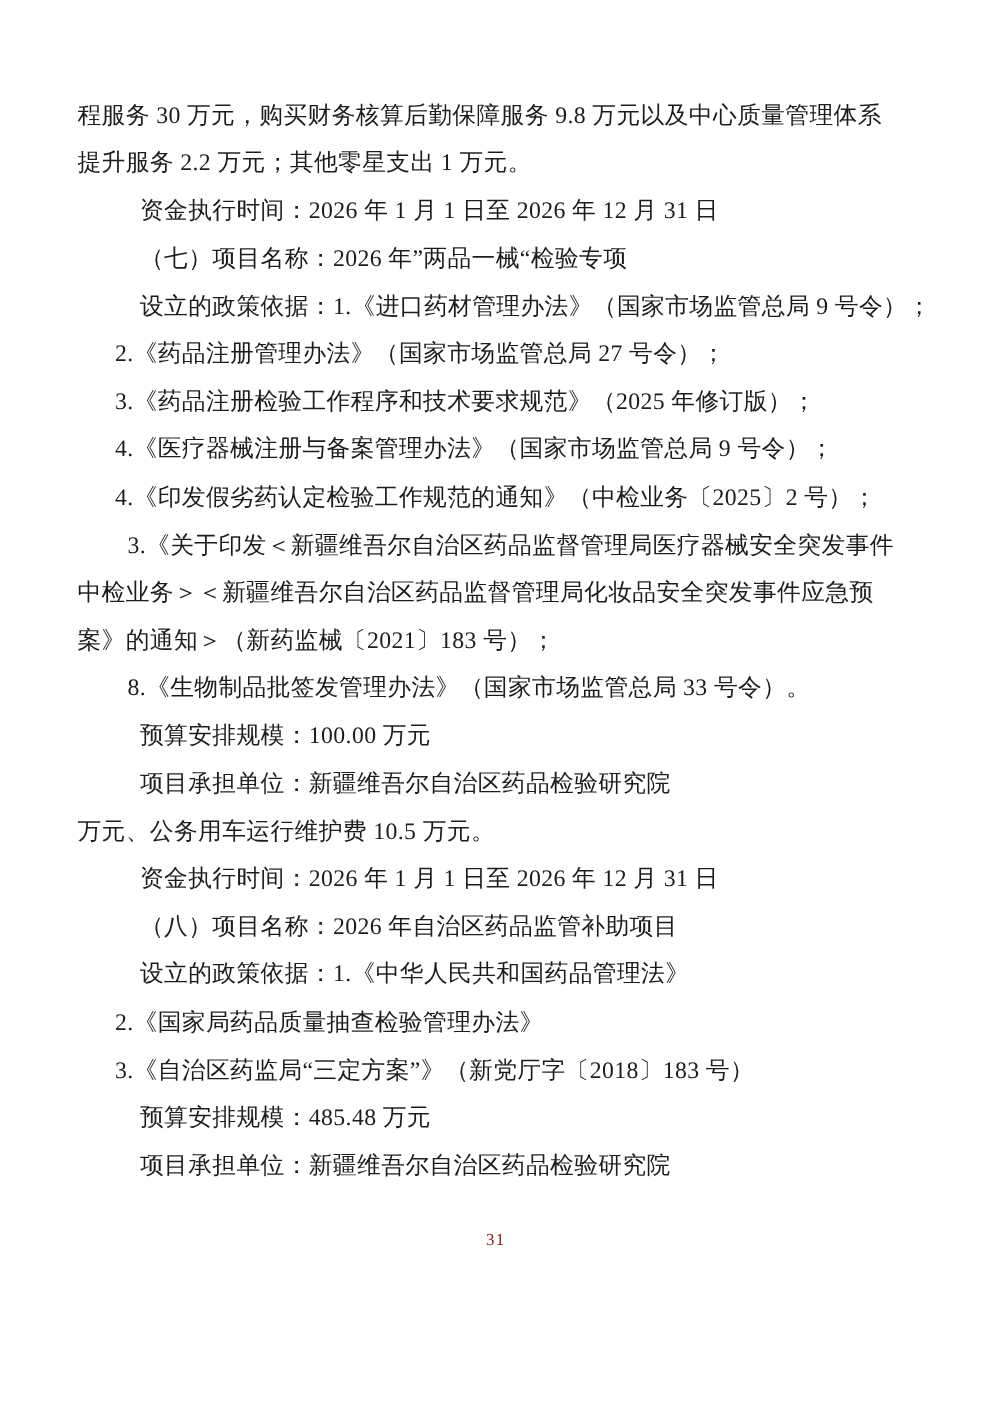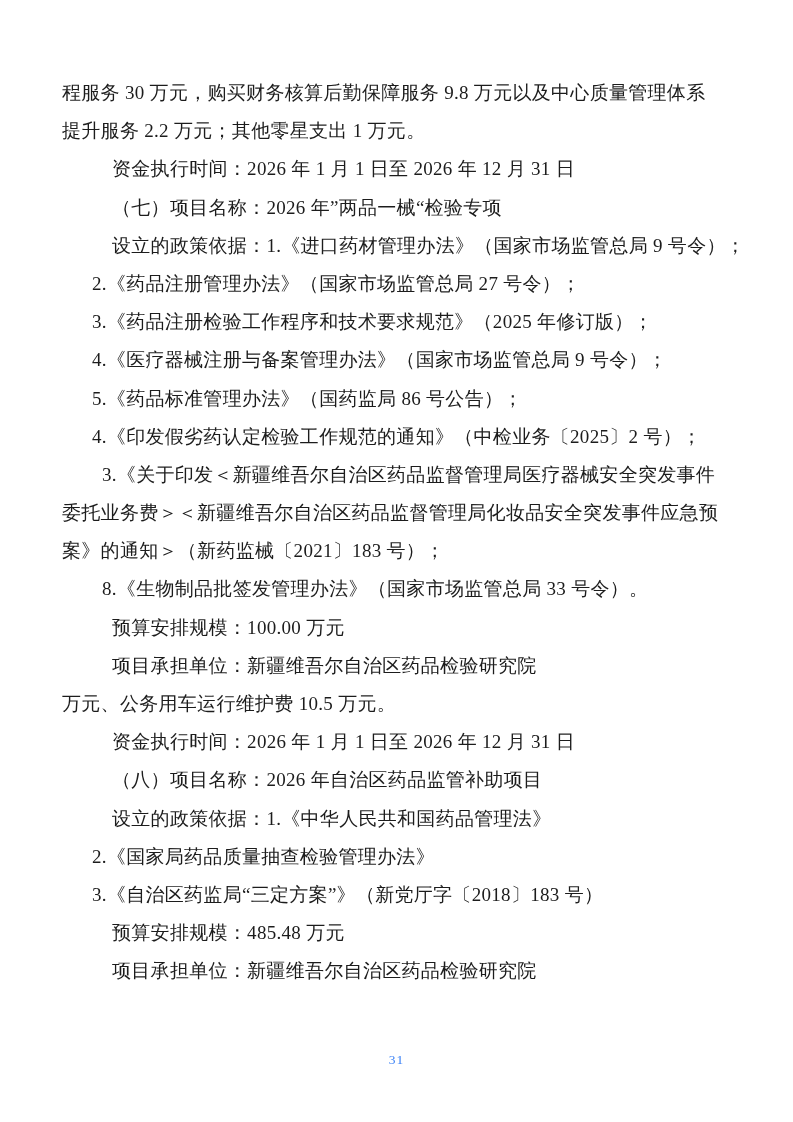--- a/index.html
+++ b/index.html
@@ -28,47 +28,46 @@
     line-height: 38.2px;
     font-size: 19px;
     white-space: nowrap;
     letter-spacing: 0.3px;
   }
   p.ind-para { text-indent: 50px; }   
   p.ind-num  { text-indent: 30px; font-family: Liberation Serif, serif; }   
   p.ind-num2 { text-indent: 40px; }   
   .page-number {
     position: absolute;
-    top: 1052px;
+    top: 984px;
     left: 0;
     width: 100%;
     text-align: center;
     font-size: 13.5px;
     letter-spacing: 1px;
-    color: #3b82f6;
+    color: #7f1d1d;
     font-family: "Liberation Serif", "DejaVu Serif", serif;
   }
 </style>
 </head>
 <body>
 
 <div class="page">
   <div class="content">
     <p class="line">程服务 30 万元，购买财务核算后勤保障服务 9.8 万元以及中心质量管理体系</p>
     <p class="line">提升服务 2.2 万元；其他零星支出 1 万元。</p>
     <p class="line ind-para">资金执行时间：2026 年 1 月 1 日至 2026 年 12 月 31 日</p>
     <p class="line ind-para">（七）项目名称：2026 年”两品一械“检验专项</p>
     <p class="line ind-para">设立的政策依据：1.《进口药材管理办法》（国家市场监管总局 9 号令）；</p>
     <p class="line ind-num">2.《药品注册管理办法》（国家市场监管总局 27 号令）；</p>
     <p class="line ind-num">3.《药品注册检验工作程序和技术要求规范》（2025 年修订版）；</p>
     <p class="line ind-num">4.《医疗器械注册与备案管理办法》（国家市场监管总局 9 号令）；</p>
-    <p class="line ind-num">5.《药品标准管理办法》（国药监局 86 号公告）；</p>
     <p class="line ind-num">4.《印发假劣药认定检验工作规范的通知》（中检业务〔2025〕2 号）；</p>
     <p class="line ind-num2">3.《关于印发＜新疆维吾尔自治区药品监督管理局医疗器械安全突发事件</p>
-    <p class="line">委托业务费＞＜新疆维吾尔自治区药品监督管理局化妆品安全突发事件应急预</p>
+    <p class="line">中检业务＞＜新疆维吾尔自治区药品监督管理局化妆品安全突发事件应急预</p>
     <p class="line">案》的通知＞（新药监械〔2021〕183 号）；</p>
     <p class="line ind-num2">8.《生物制品批签发管理办法》（国家市场监管总局 33 号令）。</p>
     <p class="line ind-para">预算安排规模：100.00 万元</p>
     <p class="line ind-para">项目承担单位：新疆维吾尔自治区药品检验研究院</p>
     <p class="line">万元、公务用车运行维护费 10.5 万元。</p>
     <p class="line ind-para">资金执行时间：2026 年 1 月 1 日至 2026 年 12 月 31 日</p>
     <p class="line ind-para">（八）项目名称：2026 年自治区药品监管补助项目</p>
     <p class="line ind-para">设立的政策依据：1.《中华人民共和国药品管理法》</p>
     <p class="line ind-num">2.《国家局药品质量抽查检验管理办法》</p>
     <p class="line ind-num">3.《自治区药监局“三定方案”》（新党厅字〔2018〕183 号）</p>

